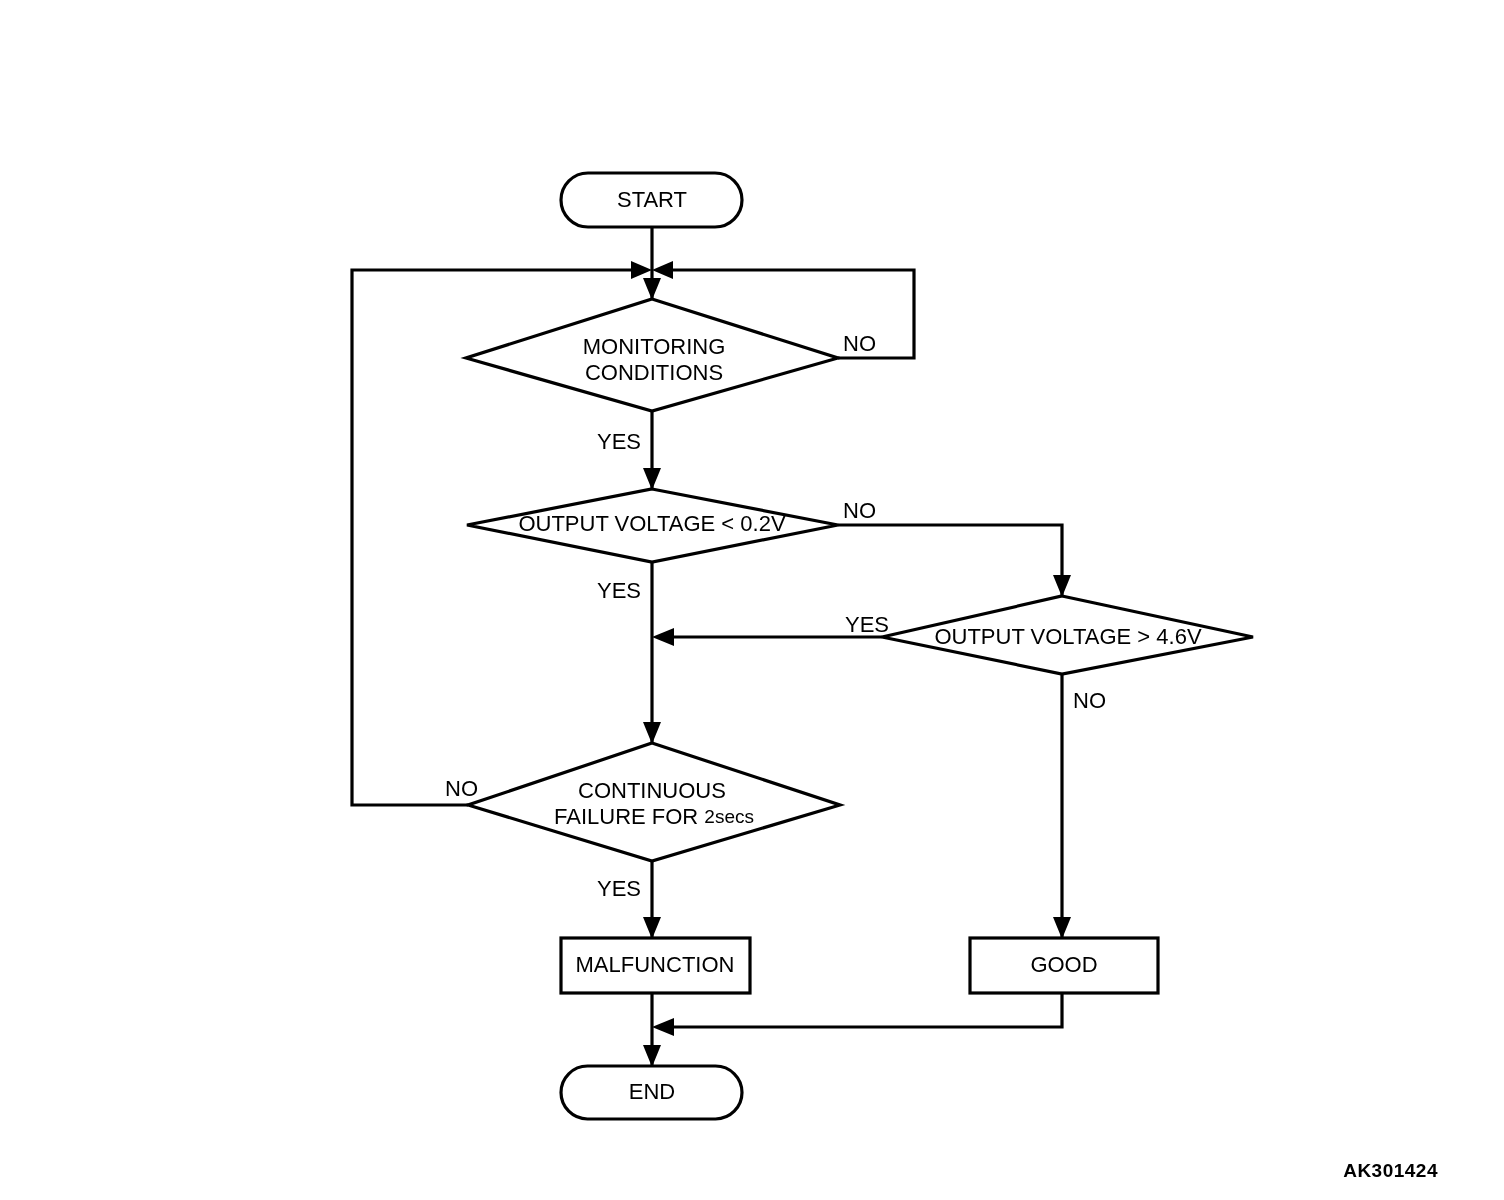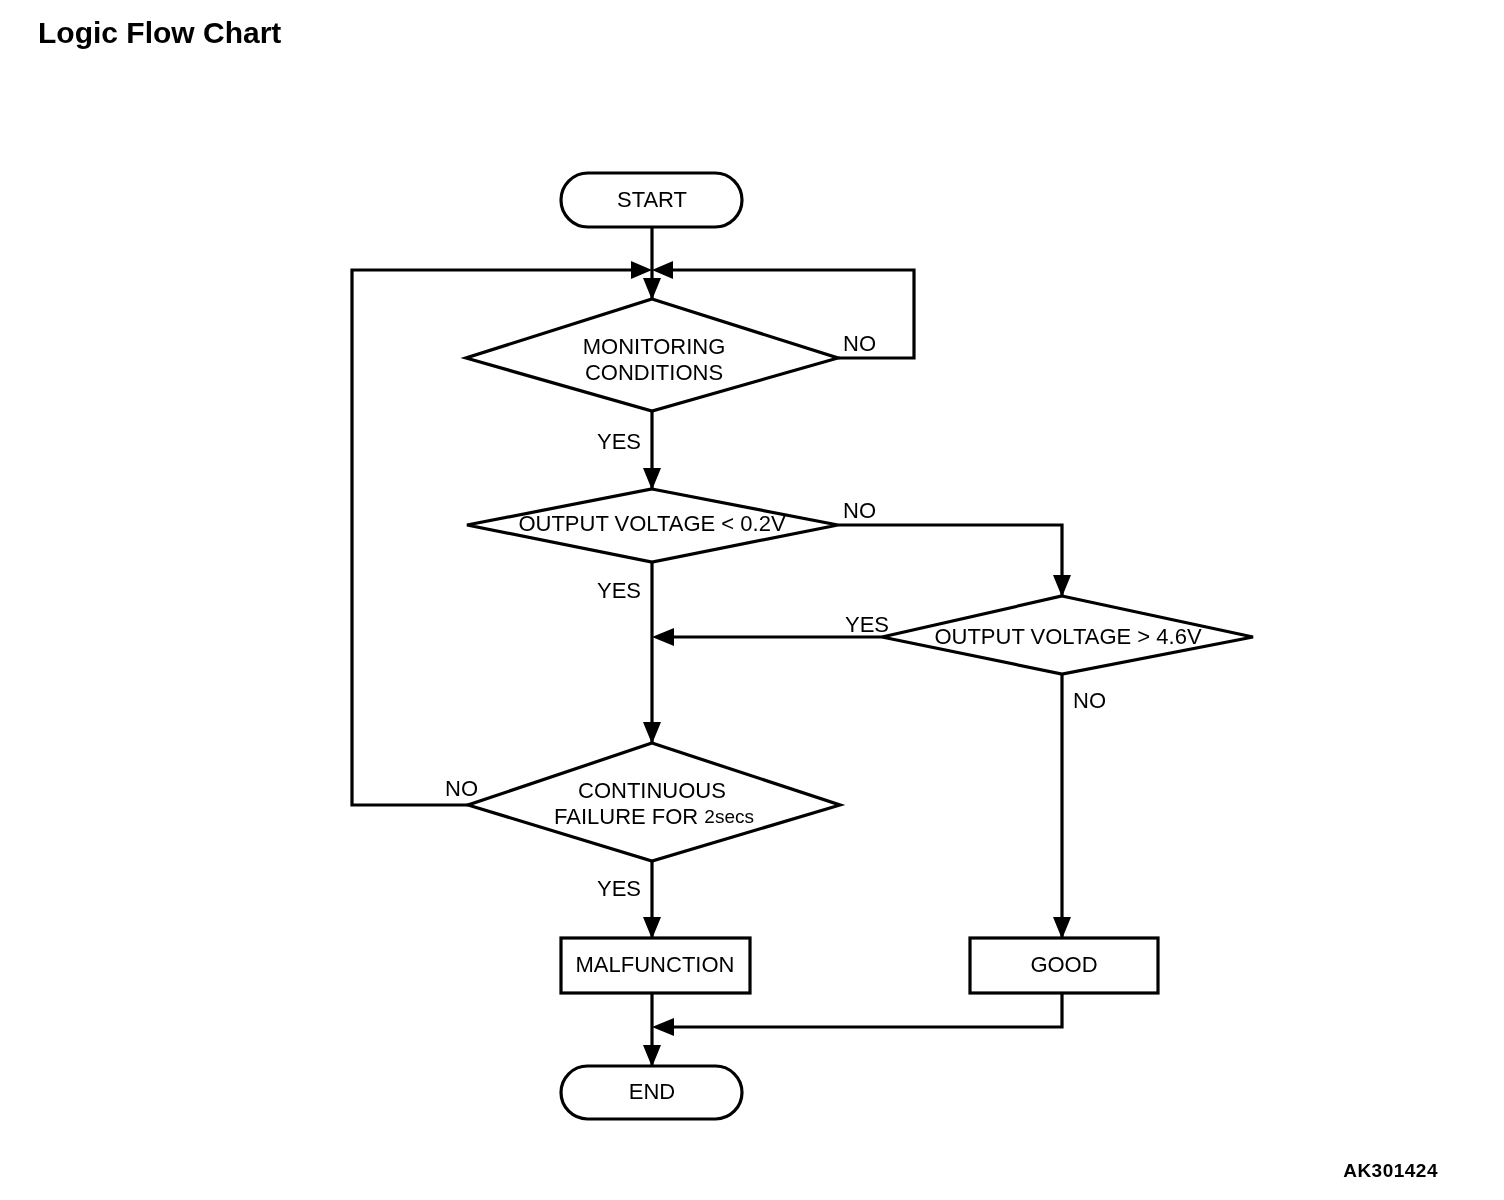--- a/index.html
+++ b/index.html
@@ -71,21 +71,20 @@
   }
   svg#flow text.edge-label.anchor-end { text-anchor: end; }
   svg#flow text.edge-label.anchor-start { text-anchor: start; }
   svg#flow tspan.small { font-size: 19px; }
 </style>
 </head>
 <body>
 
 <div id="page">
 
-  <div id="title">Logic Flow Chart</div>
 
   <svg id="flow" width="1504" height="1200" viewBox="0 0 1504 1200">
 
     <line class="conn" x1="652" y1="227" x2="652" y2="298"></line>
 
     <path class="conn" d="M 838 358 L 914 358 L 914 270 L 668 270"></path>
     <polygon class="arrowhead" points="652,270 673,261 673,279"></polygon>
 
     <path class="conn" d="M 468 805 L 352 805 L 352 270 L 636 270"></path>
     <polygon class="arrowhead" points="652,270 631,261 631,279"></polygon>

